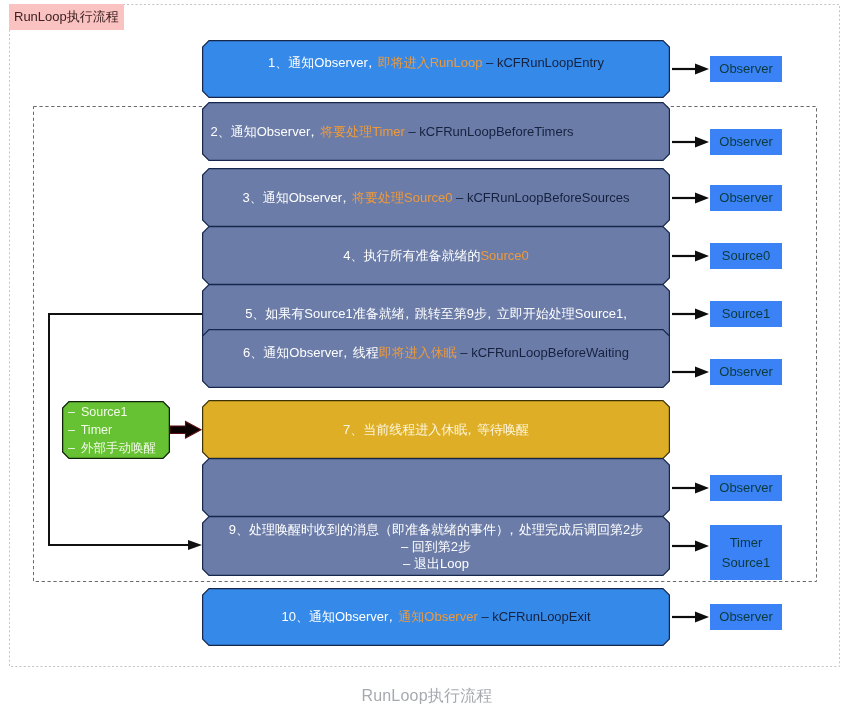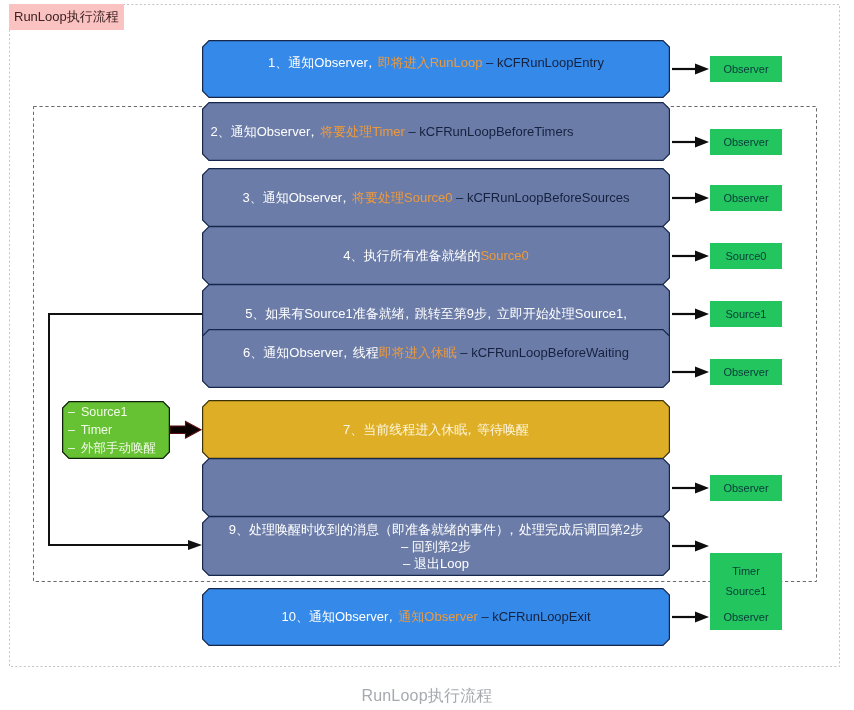--- a/index.html
+++ b/index.html
@@ -19,22 +19,22 @@
   .step > .txt{position:relative;z-index:2;}
   .step.blue .shp path{fill:#3589e8;stroke:#16274b;}
   .step.slate .shp path{fill:#6b7ca8;stroke:#16274b;}
   .step.amber .shp path{fill:#deaf26;stroke:#3d3205;}
   .step.amber{color:#fdf5dc;border-radius:17px;}
   .shp path{stroke-width:1.2;}
   .cjkc{display:inline-block;width:0.88em;margin-left:-0.12em;text-indent:-0.28em;overflow:visible;}
   .hl{color:#ed9a3c;}
   .nav{color:#15213f;}
 
-  .chip{position:absolute;left:710px;width:72px;background:#22c55e;color:#0a3a3a;
-    font-size:11px;display:flex;align-items:center;justify-content:center;flex-direction:column;line-height:20px;}
+  .chip{position:absolute;left:710px;width:72px;background:#3b82f6;color:#0a3a3a;
+    font-size:13px;display:flex;align-items:center;justify-content:center;flex-direction:column;line-height:20px;}
 
   .arrow-line{stroke:#0d0d0d;stroke-width:2.2;}
   .arrow-head{fill:#0d0d0d;}
 
   .green-box{position:absolute;left:62px;top:401px;width:108px;height:58px;
     box-sizing:border-box;color:#f0fae6;font-size:12.5px;
     display:flex;flex-direction:column;justify-content:center;padding-left:6px;}
   .green-box .shp{position:absolute;left:0;top:0;}
   .green-box .shp path{fill:#66c233;stroke:#0d2208;stroke-width:1.3;}
   .green-box div{line-height:18px;white-space:nowrap;position:relative;z-index:2;}
@@ -127,21 +127,21 @@
       <div class="step slate" style="top: 516px; left: 202px; width: 468px; height: 60px;">
         <svg class="shp" width="468" height="60" viewBox="0 0 468 60">
           <path d="M7,0.6 L461,0.6 L467.4,7 L467.4,53 L461,59.4 L7,59.4 L0.6,53 L0.6,7 Z"></path>
         </svg>
         <div class="txt" style="line-height: 17px;">
           <div>9、处理唤醒时收到的消息（即准备就绪的事件）<span class="cjkc">，</span>处理完成后调回第2步</div>
           <div>– 回到第2步</div>
           <div>– 退出Loop</div>
         </div>
       </div>
-      <div class="chip" style="top: 525px; left: 710px; width: 72px; height: 55px; margin-top: 28px;">
+      <div class="chip" style="top: 525px; left: 710px; width: 72px; height: 55px;">
         <div>Timer</div>
         <div>Source1</div>
       </div>
       <div class="step blue" style="top: 588px; left: 202px; width: 468px; height: 58px;">
         <svg class="shp" width="468" height="58" viewBox="0 0 468 58">
           <path d="M7,0.6 L461,0.6 L467.4,7 L467.4,51 L461,57.4 L7,57.4 L0.6,51 L0.6,7 Z"></path>
         </svg>
         <div class="txt"><span>10、通知Observer<span class="cjkc">，</span></span><span class="hl">通知Observer</span><span class="nav"> – kCFRunLoopExit</span></div>
       </div>
       <div class="chip" style="top: 604px; left: 710px; width: 72px; height: 26px;">

